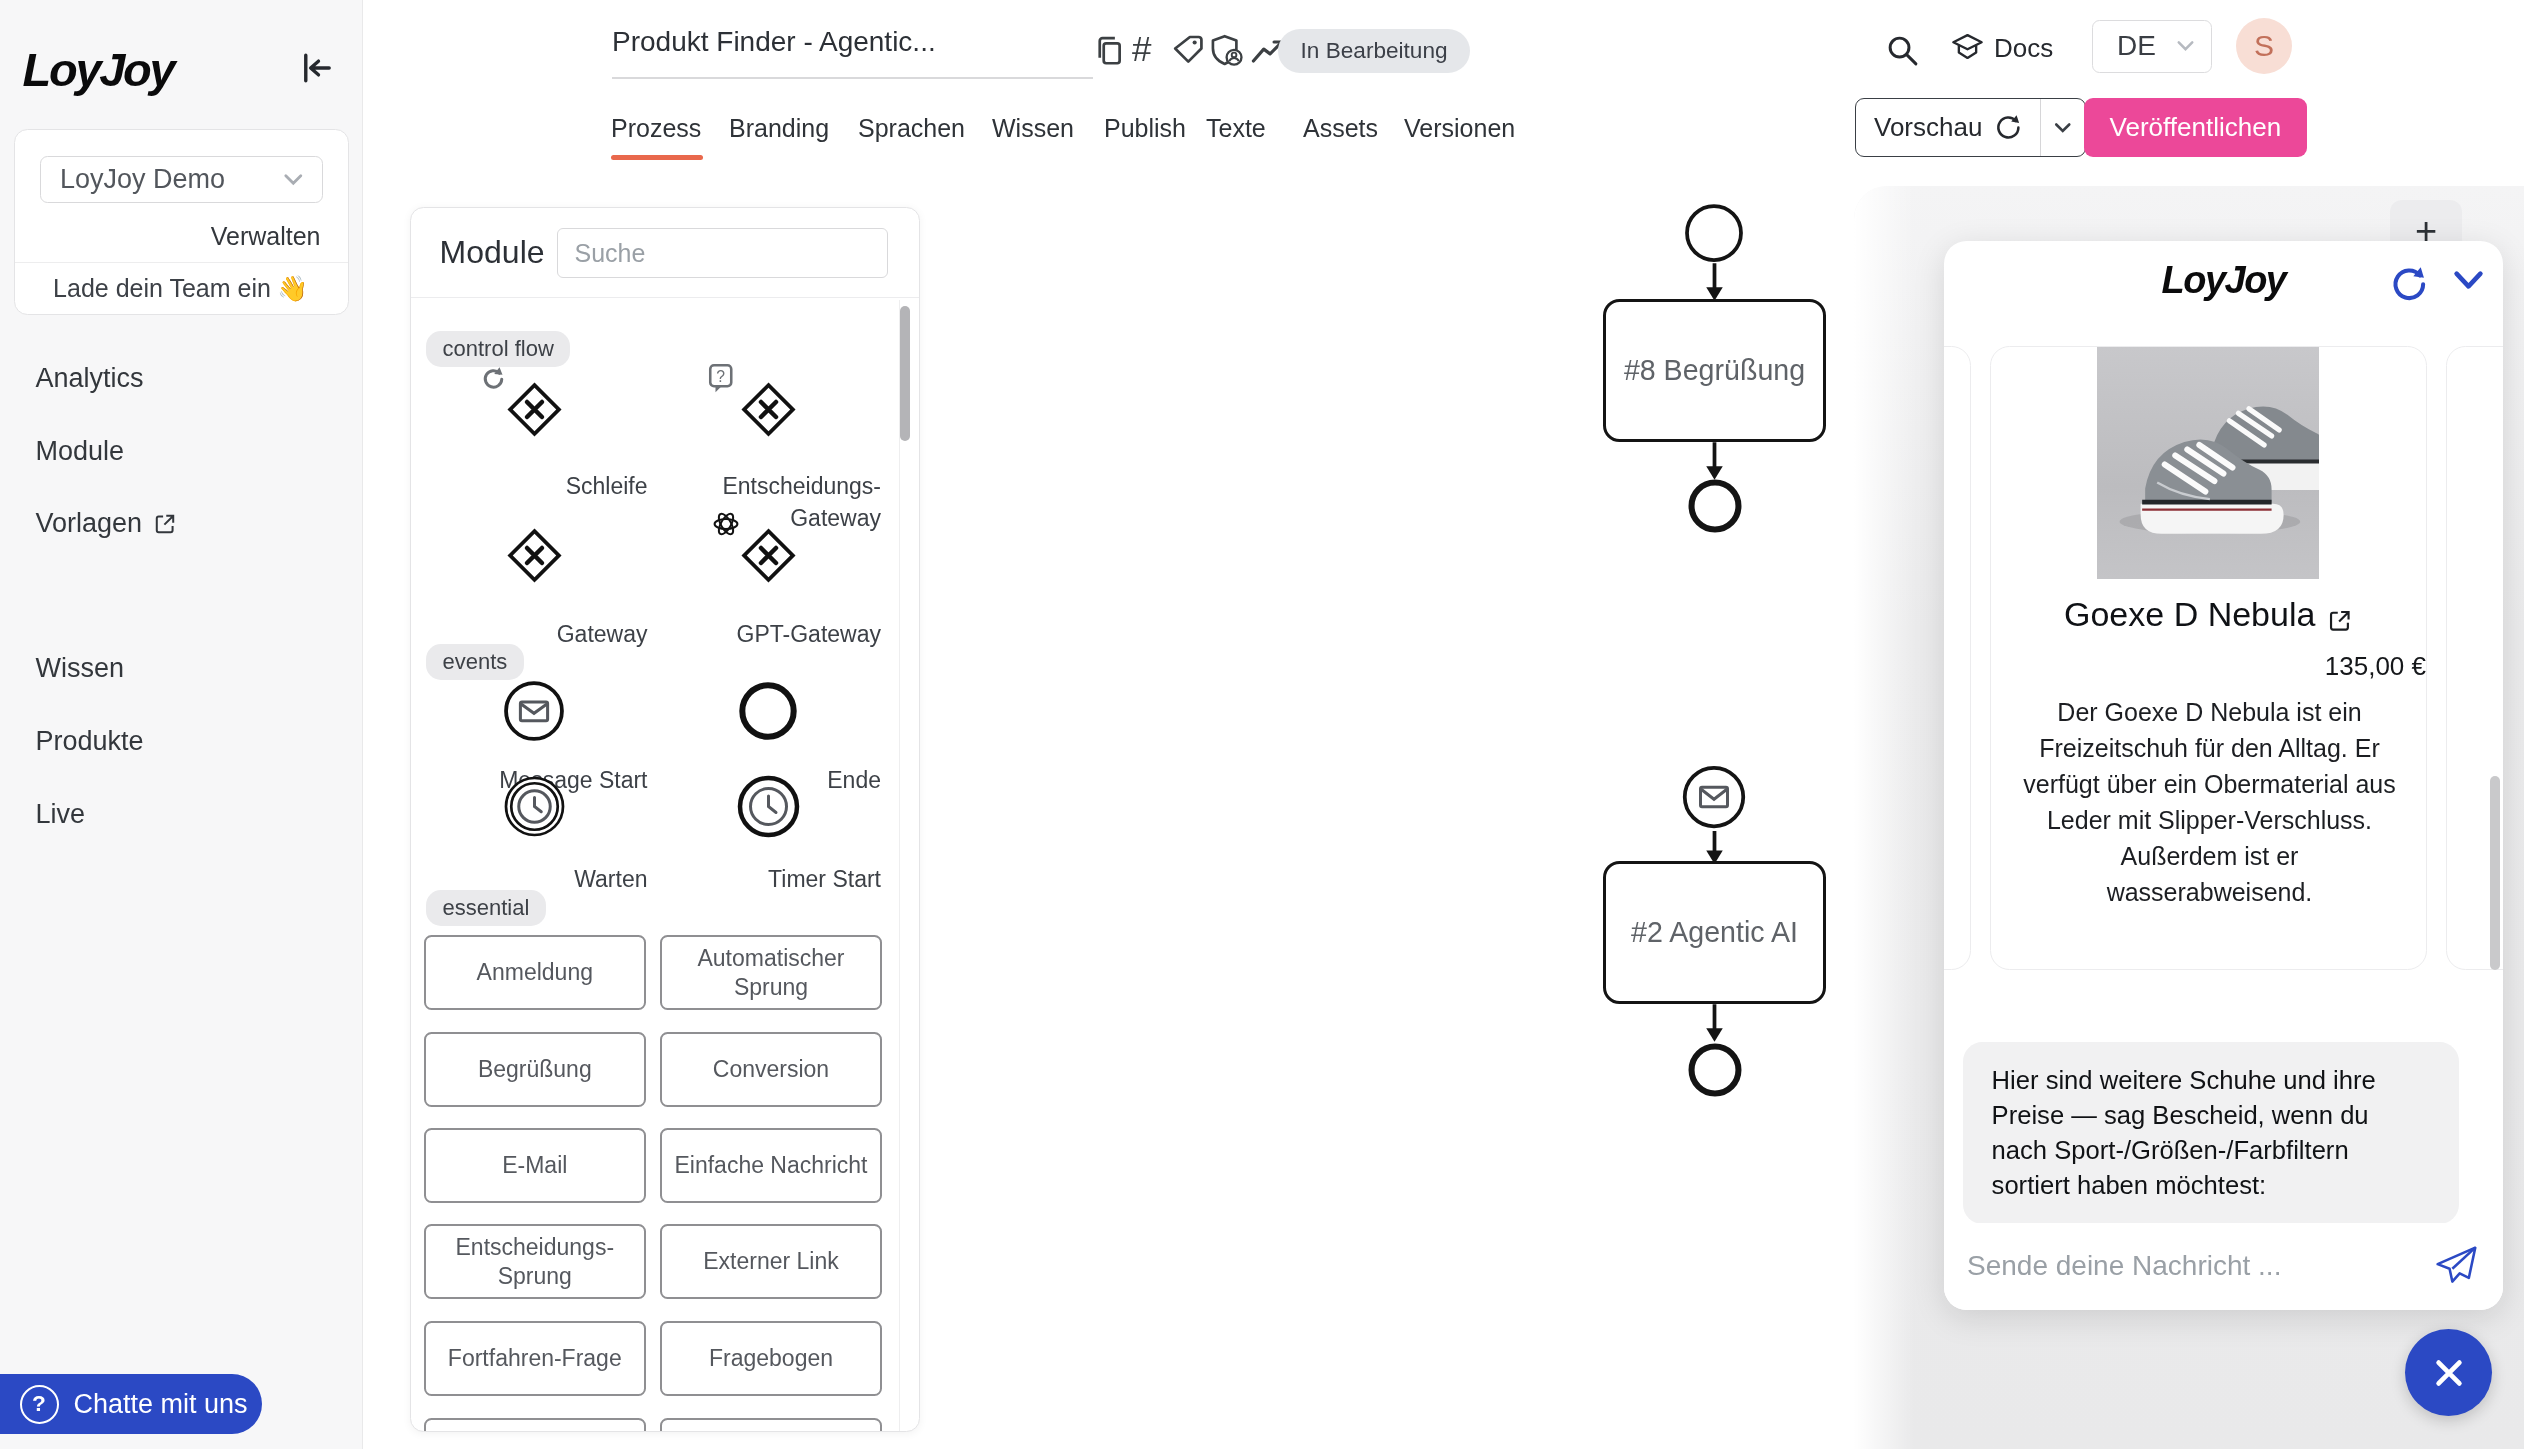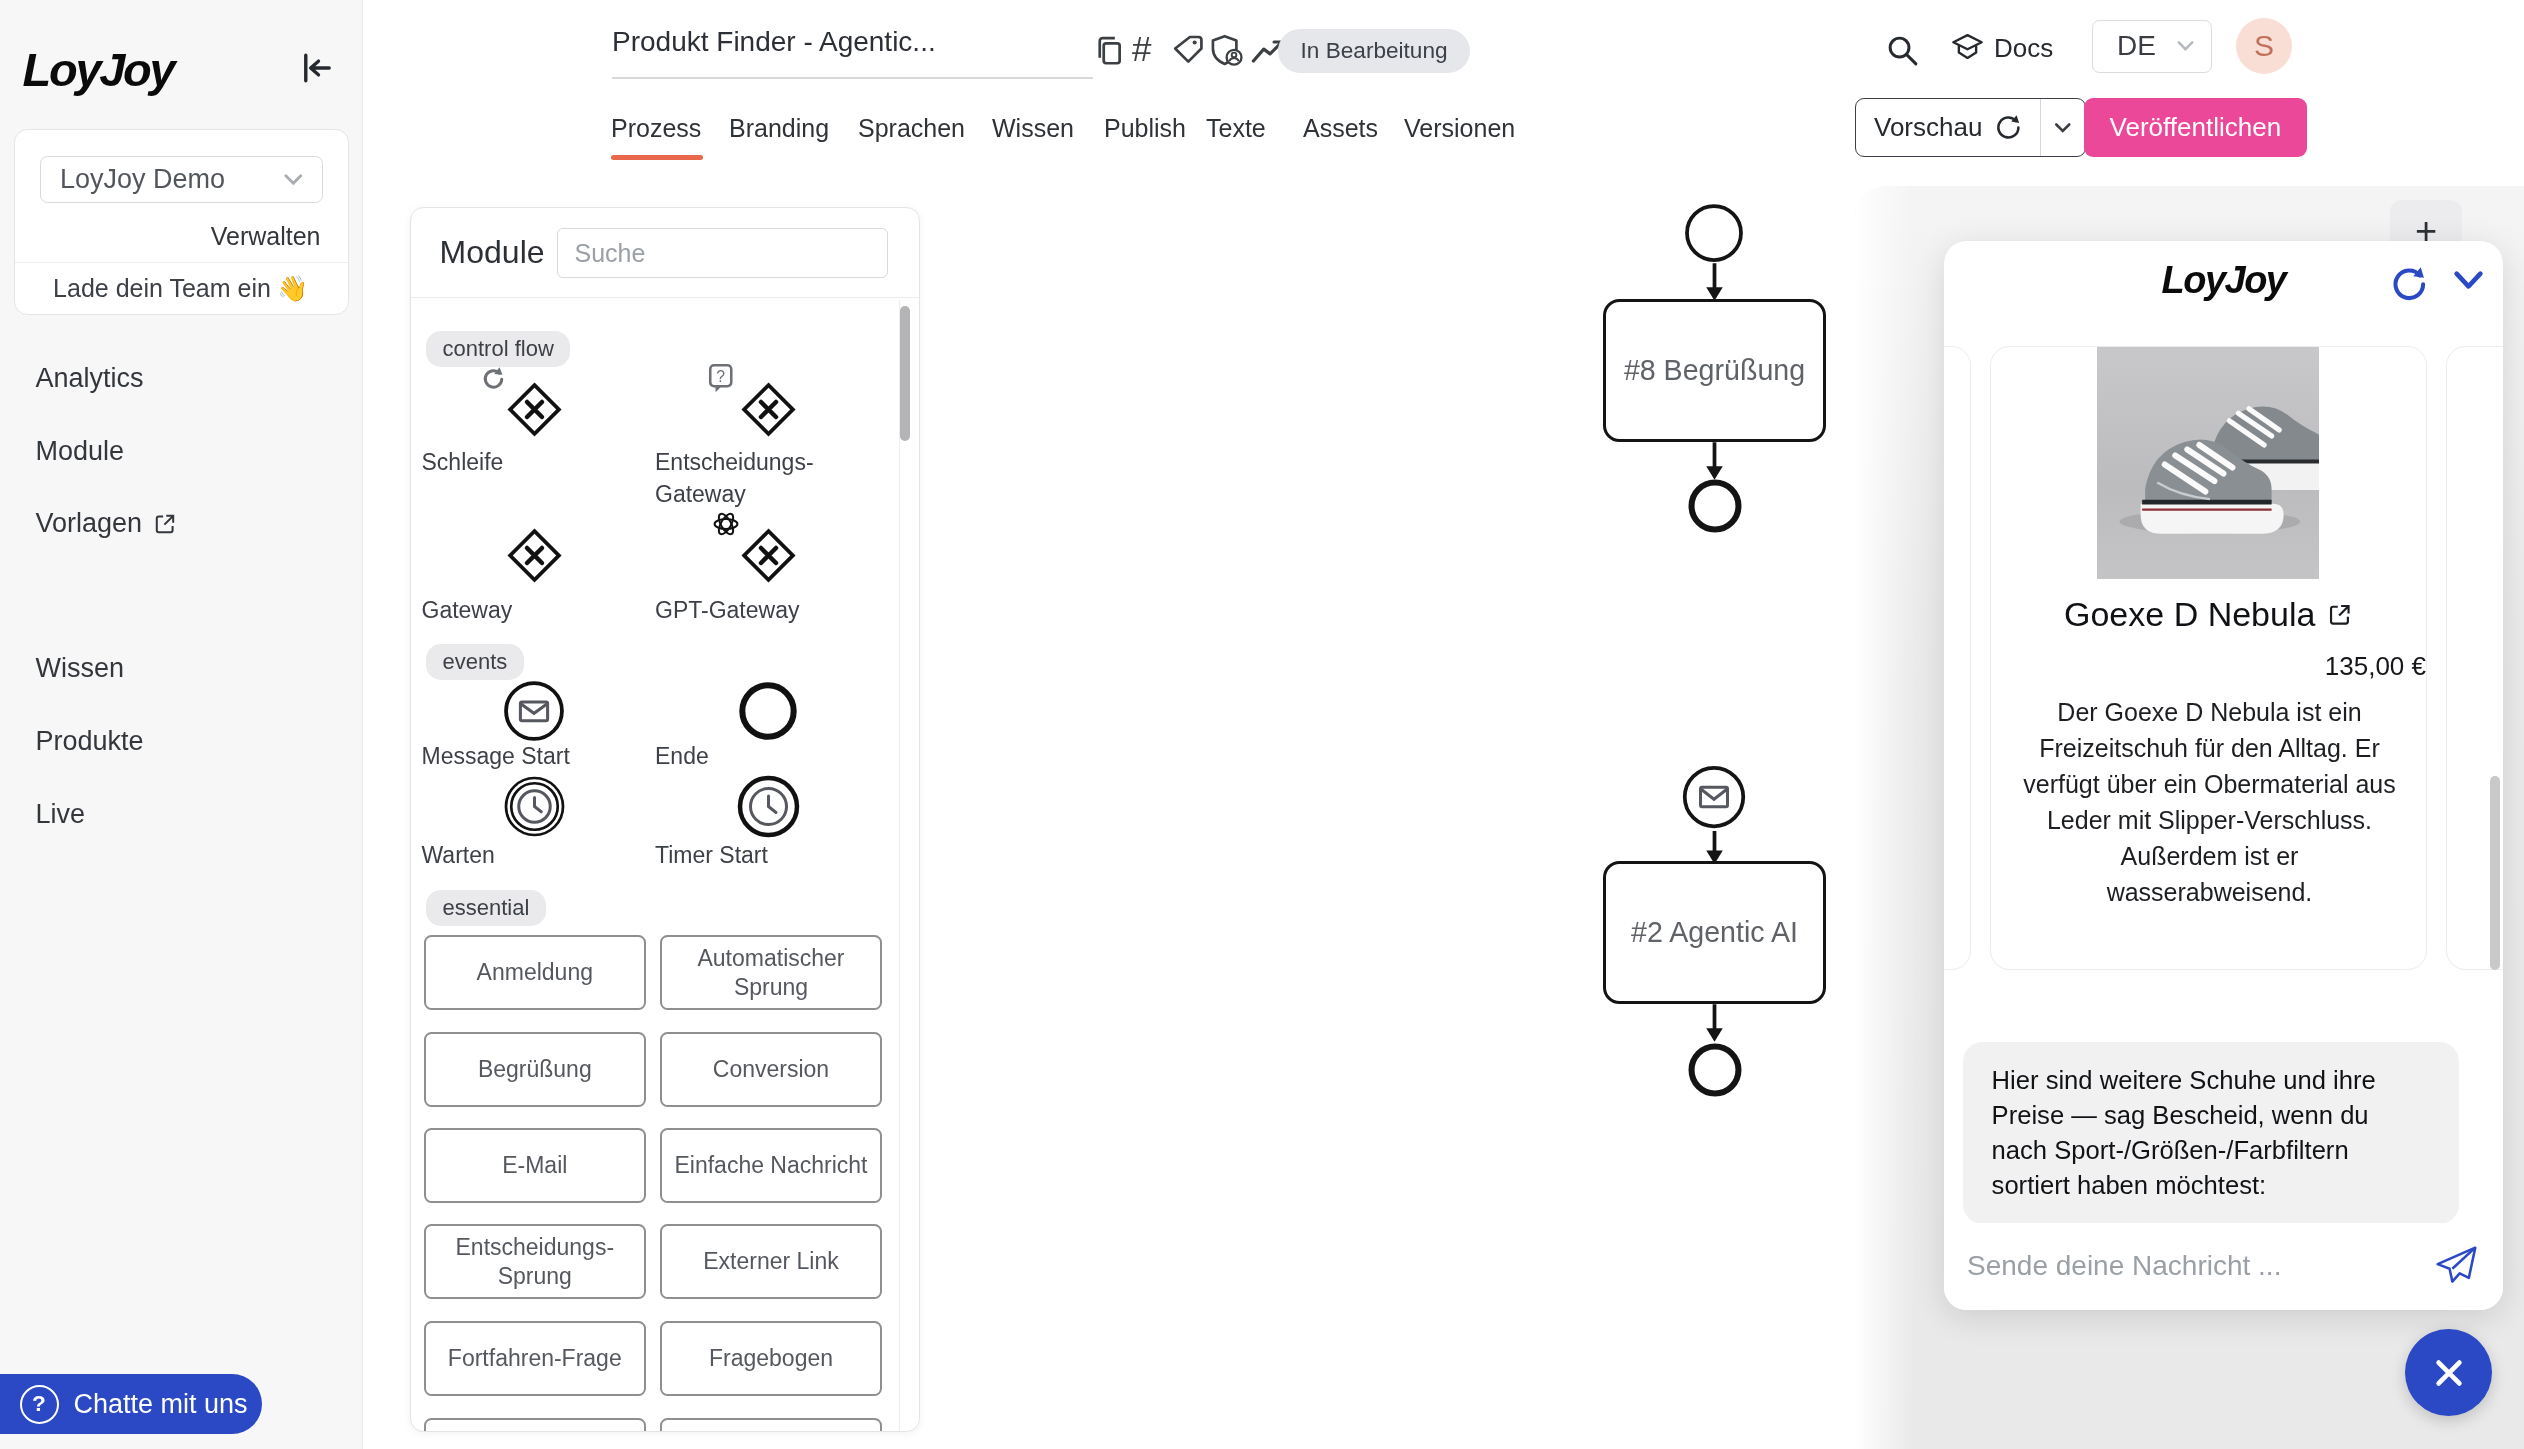--- a/index.html
+++ b/index.html
@@ -45,39 +45,39 @@
   .mod-head{position:absolute;left:0;top:0;width:100%;height:90px;border-bottom:1.5px solid #ececee;box-sizing:border-box;}
   .mod-title{position:absolute;left:28.6px;top:25.6px;font-size:32px;color:#2c3036;}
   .mod-search{position:absolute;left:146px;top:20px;width:331px;height:50px;border:1.5px solid #d9d9db;border-radius:6px;box-sizing:border-box;font-size:25px;padding:0 16.5px;color:#3a3e44;font-family:"Liberation Sans",sans-serif;outline:none;}
   .mod-search::placeholder{color:#9aa0a6;}
   .mod-track{position:absolute;right:19.5px;top:92px;bottom:0;border-left:0.8px solid #eeeeef;}
   .mod-thumb{position:absolute;left:489px;top:98px;width:9.8px;height:135px;background:#b4b4b7;border-radius:5.3px;}
   .sec-badge{position:absolute;left:15px;height:36px;padding:0 16.5px;background:#eaeaec;border-radius:15px;display:flex;align-items:center;font-size:22px;color:#3d4147;}
   .mod-item{position:absolute;width:210px;text-align:center;}
   .mod-item .ic{position:relative;display:inline-block;}
   .mod-item .deco{position:absolute;}
-  .mod-label{position:absolute;width:226px;text-align:left;font-size:23px;color:#3d4147;line-height:32px;}
+  .mod-label{position:absolute;width:226px;text-align:right;font-size:23px;color:#3d4147;line-height:32px;margin-top:24px;}
   .mod-btn{position:absolute;width:222px;height:75px;background:#fff;border:2.3px solid #8f8f92;border-radius:7.5px;box-sizing:border-box;display:flex;align-items:center;justify-content:center;text-align:center;font-size:23px;color:#55585e;line-height:28.6px;padding:0 10.5px;}
   
   .flow-box{position:absolute;left:1603px;width:223px;height:143px;border:3.8px solid #141414;border-radius:16.5px;box-sizing:border-box;background:#fff;display:flex;align-items:center;justify-content:center;font-size:28.6px;color:#5f6368;}
   
   .gray-zone{position:absolute;left:1854px;top:186px;width:671px;height:1264px;background:linear-gradient(180deg,#f4f4f5 0%,#ebebec 35%,#e9e9ea 100%);border-top-left-radius:33px;}
   .gray-fade{position:absolute;left:1854px;top:186px;width:60px;height:1264px;background:linear-gradient(90deg,#ffffff,rgba(255,255,255,0));border-top-left-radius:33px;}
   .plus-tab{position:absolute;left:2390px;top:200px;width:72px;height:62px;background:#ececee;border-radius:12px;display:flex;align-items:center;justify-content:center;font-size:38px;color:#2d3136;font-weight:300;}
   .chat-panel{position:absolute;left:1944px;top:241px;width:559px;height:1069px;background:#fff;border-radius:22.6px;box-shadow:0 7.5px 33px rgba(0,0,0,.12);overflow:hidden;}
   .chat-head{position:absolute;left:0;top:0;width:100%;height:84px;}
   .chat-logo{position:absolute;left:0;top:18px;width:100%;text-align:center;font-size:38px;font-weight:800;font-style:italic;letter-spacing:-1.5px;color:#0b0b0c;}
   .chat-refresh{position:absolute;left:445px;top:22.6px;color:#2b49c4;}
   .chat-caret{position:absolute;left:508px;top:27px;color:#2b49c4;}
   .pcard{position:absolute;top:105px;height:624px;background:#fff;border:1.5px solid #ececee;border-radius:19.5px;box-sizing:border-box;}
   .pcard.center{left:46px;width:437px;}
   .pcard.left{left:-56px;width:83px;}
   .pcard.right{left:502px;width:113px;}
   .pimg{position:absolute;left:106px;top:0;width:222px;height:232px;overflow:hidden;}
-  .pname{position:absolute;left:0;top:248px;width:100%;text-align:center;font-size:34px;color:#0f1115;display:flex;align-items:center;justify-content:center;gap:12px;}
+  .pname{position:absolute;left:0;top:248px;width:100%;text-align:center;font-size:34px;color:#0f1115;display:flex;align-items:flex-end;justify-content:center;gap:12px;}
   .pprice{position:absolute;left:0;top:304px;width:100%;text-align:right;font-size:26px;color:#15171a;}
   .pdesc{position:absolute;left:30px;top:347px;width:377px;text-align:center;font-size:25px;line-height:36px;color:#1c1e22;}
   .dots{position:absolute;left:0;top:983px;width:100%;display:flex;justify-content:center;gap:8.3px;}
   .dot{width:12px;height:12px;border-radius:50%;background:#e3e3e5;}
   .dot.active{background:#2b49c4;}
   .chat-scroll{position:absolute;left:546px;top:535px;width:9.8px;height:194px;background:#c9c9cb;border-radius:5.3px;}
   .bubble{position:absolute;left:19px;top:801px;width:496px;box-sizing:border-box;background:#f1f1f2;border-radius:19.5px;padding:21px 28.6px;font-size:25.6px;line-height:35px;color:#101215;}
   .chat-input-bar{position:absolute;left:0;top:982px;width:100%;height:87px;background:#fff;}
   .chat-input{position:absolute;left:21px;top:19.5px;width:436px;height:45px;border:none;outline:none;font-size:28px;color:#3a3e44;font-family:"Liberation Sans",sans-serif;}
   .chat-input::placeholder{color:#9aa0a6;}

